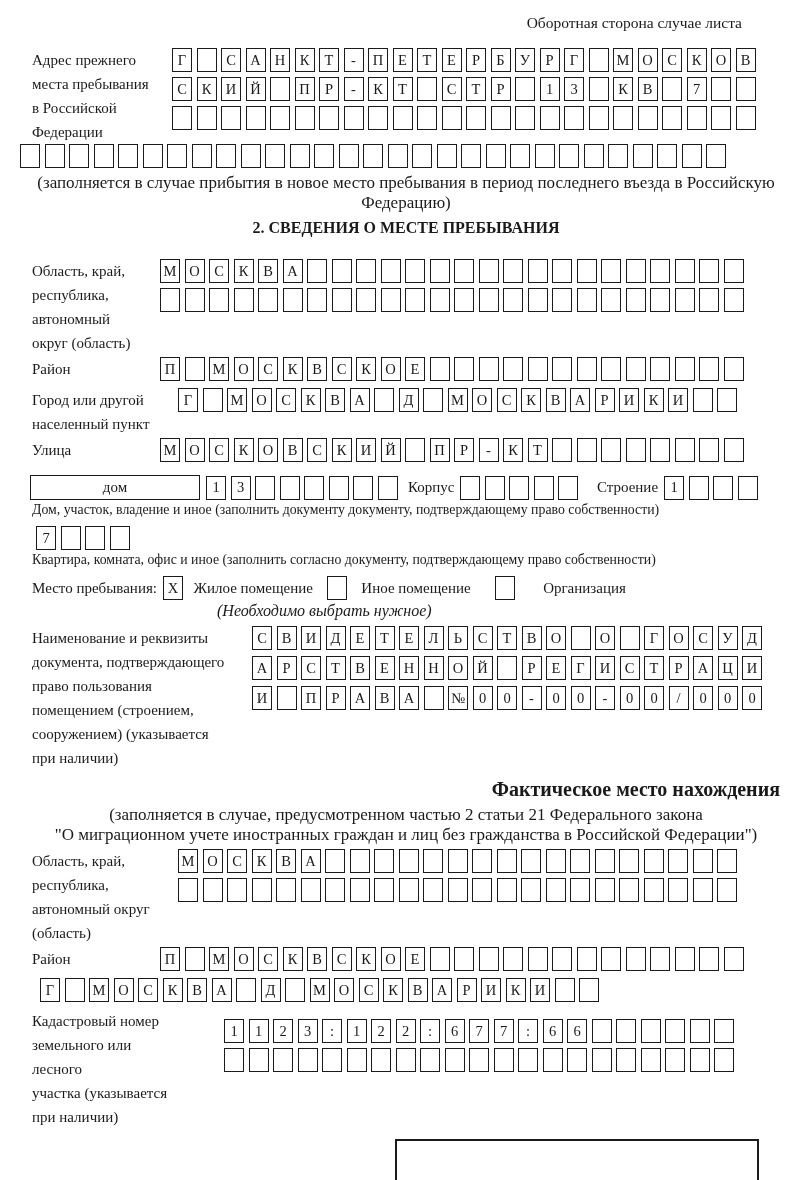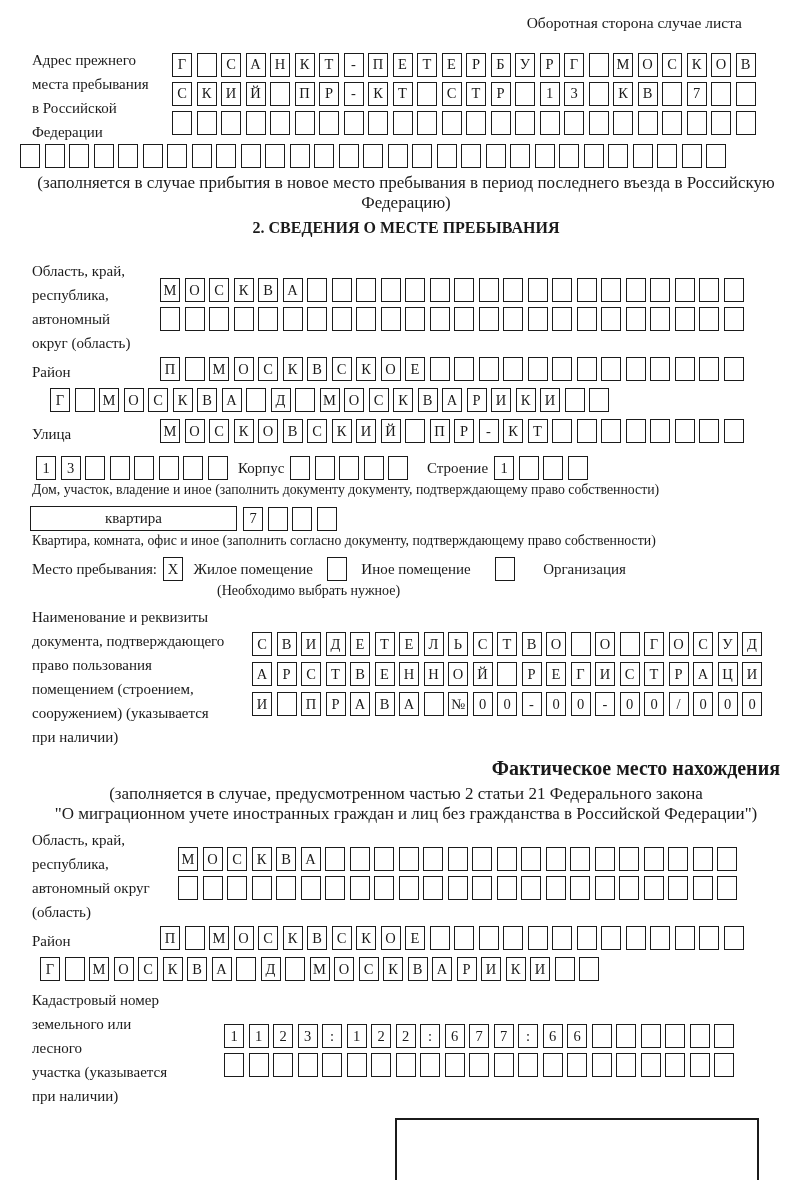--- a/index.html
+++ b/index.html
@@ -7,21 +7,21 @@
     width:800px;height:1180px;overflow:hidden;box-sizing:border-box;
     background:#ffffff;color:#1a1a1a;
     font-family:"Liberation Serif","DejaVu Serif",serif;
     padding:14px 20px 0 32px;
   }
   .title{ text-align:right; font-size:15.5px; padding-right:38px; }
   .section-header{ text-align:center; font-weight:bold; font-size:16px; margin:6px 0 22px 0;}
   .fact-header{ text-align:right; font-weight:bold; font-size:20px; margin:8px 0 4px 0;}
   .note{ font-size:17px; }
   .note.center{ text-align:center; }
-  .field{ display:flex; align-items:center; margin-top:6px;}
+  .field{ display:flex; align-items:flex-start; margin-top:6px;}
   .label{ font-size:15px; line-height:24px; white-space:pre-line; flex:none;}
   .lw140{ width:140px;}
   .lw128{ width:128px;}
   .lw205{ width:205px;}
   .label-tall{ line-height:24px;}
   .rows{ flex:1 1 auto;}
   .cells{ display:flex; margin-bottom:5px;}
   .cell{
     flex:none; width:18px; height:22px; border:1.6px solid #1b1b1b;
     margin-right:4.5px; display:inline-flex; align-items:center; justify-content:center;
@@ -32,21 +32,21 @@
   .indent52{ padding-left:52px; margin-top:10px;}
   .name-box{
     flex:none; border:1.6px solid #1b1b1b; height:23px;
     display:flex; align-items:center; justify-content:center; font-size:15px;
   }
   .inline-row{ display:flex; align-items:center; margin-top:8px;}
   .gap6{width:6px;flex:none;} .gap10{width:10px;flex:none;}
   .gap14{width:14px;flex:none;} .gap24{width:24px;flex:none;}
   .ilabel{ font-size:15px; flex:none;}
   .caption-left{ font-size:13.8px; margin-top:2px;}
-  .choose-note{ font-size:14px; margin:2px 0 4px 185px;}
+  .choose-note{ font-size:16px; margin:2px 0 4px 185px;font-style:italic;}
   .doc-rows .cells{ margin-bottom:6px;}
   .stamp-wrap{ margin-left:363px; margin-top:10px; width:404px;}
   .stamp-box{ width:360px; height:172px; border:2px solid #1b1b1b; margin-left:0;}
   .mt2{margin-top:2px;} .mt4{margin-top:4px;}
 </style>
 </head>
 <body>
 
 <div class="title">Оборотная сторона случае листа</div>
 
@@ -258,20 +258,22 @@
         <span class="cell"></span>
         <span class="cell"></span>
         <span class="cell"></span>
         <span class="cell"></span>
         <span class="cell"></span>
       </div>
   </div>
 </div>
 
 <div class="field mt2">
+  <div class="label lw128">Город или другой
+населенный пункт</div>
   <div class="rows indent18">
     <div class="cells">
         <span class="cell">Г</span>
         <span class="cell"></span>
         <span class="cell">М</span>
         <span class="cell">О</span>
         <span class="cell">С</span>
         <span class="cell">К</span>
         <span class="cell">В</span>
         <span class="cell">А</span>
@@ -320,20 +322,21 @@
         <span class="cell"></span>
         <span class="cell"></span>
         <span class="cell"></span>
         <span class="cell"></span>
         <span class="cell"></span>
       </div>
   </div>
 </div>
 
 <div class="inline-row" style="margin-left:-2px;">
+  <div class="name-box" style="width:168px;">дом</div>
   <div class="gap6"></div>
   <div class="cells" style="margin-bottom:0;">
       <span class="cell">1</span>
       <span class="cell">3</span>
       <span class="cell"></span>
       <span class="cell"></span>
       <span class="cell"></span>
       <span class="cell"></span>
       <span class="cell"></span>
       <span class="cell"></span>
@@ -354,21 +357,20 @@
   <div class="cells" style="margin-bottom:0;">
       <span class="cell">1</span>
       <span class="cell"></span>
       <span class="cell"></span>
       <span class="cell"></span>
     </div>
 </div>
 <div class="caption-left">Дом, участок, владение и иное (заполнить документу документу, подтверждающему право собственности)</div>
 
 <div class="inline-row" style="margin-left:-2px;">
-  <div class="name-box" style="width:205px;">квартира</div>
   <div class="gap6"></div>
   <div class="cells" style="margin-bottom:0;">
       <span class="cell">7</span>
       <span class="cell"></span>
       <span class="cell"></span>
       <span class="cell"></span>
     </div>
 </div>
 <div class="caption-left">Квартира, комната, офис и иное (заполнить согласно документу, подтверждающему право собственности)</div>
 

